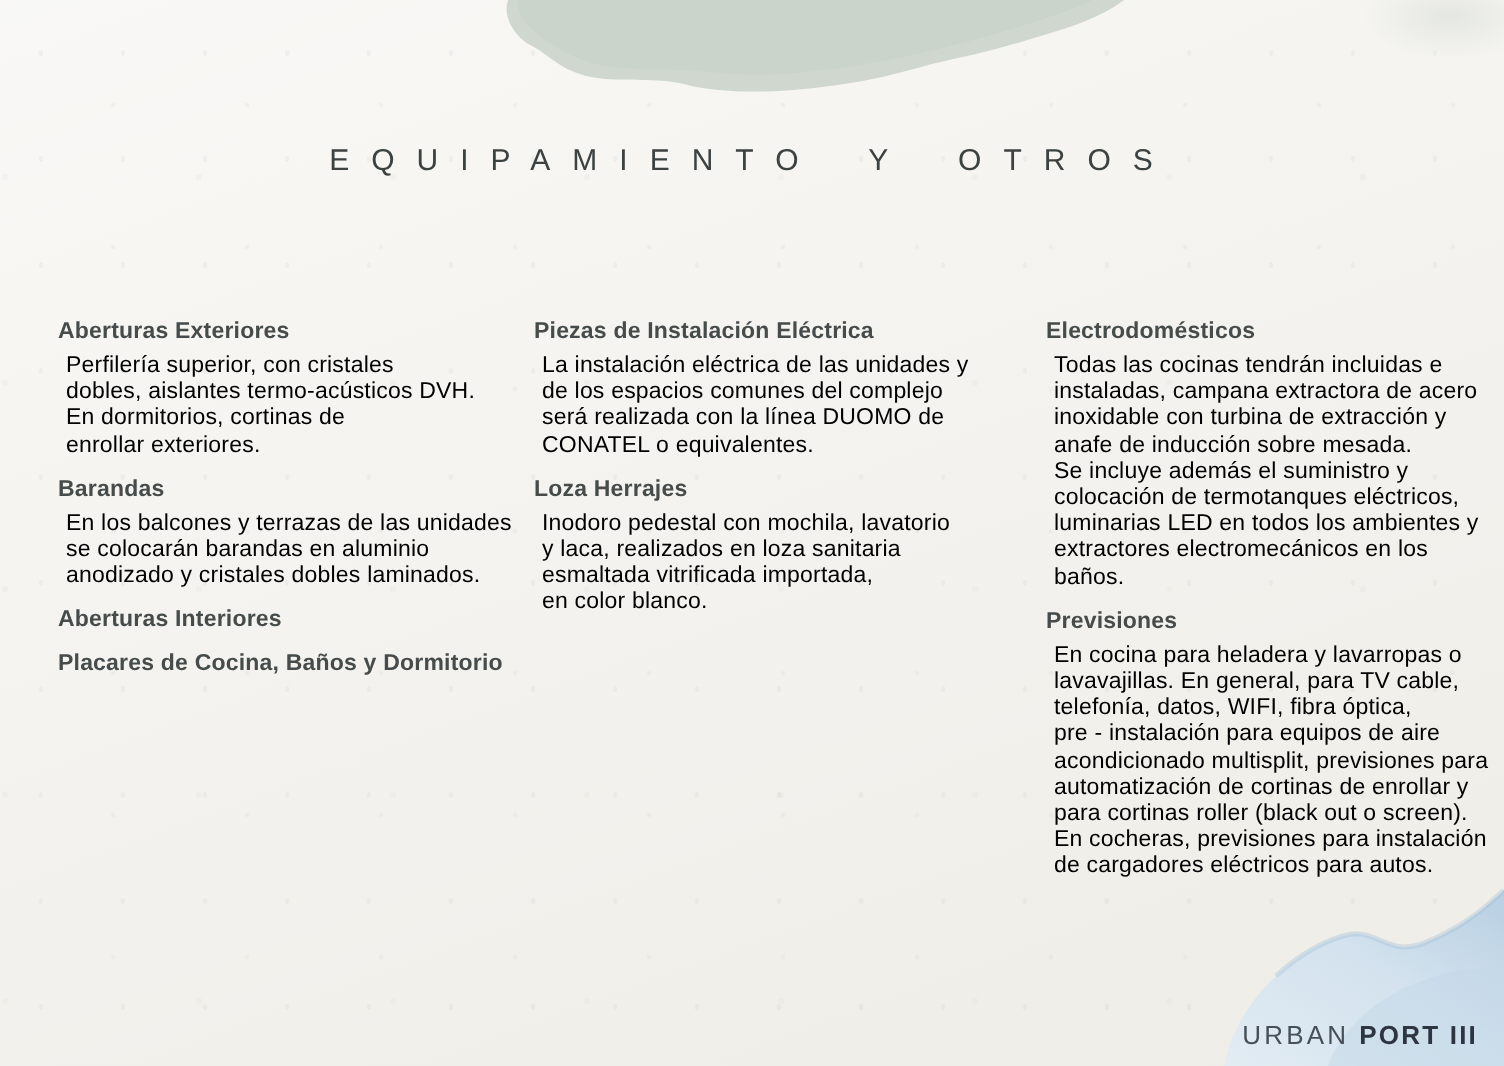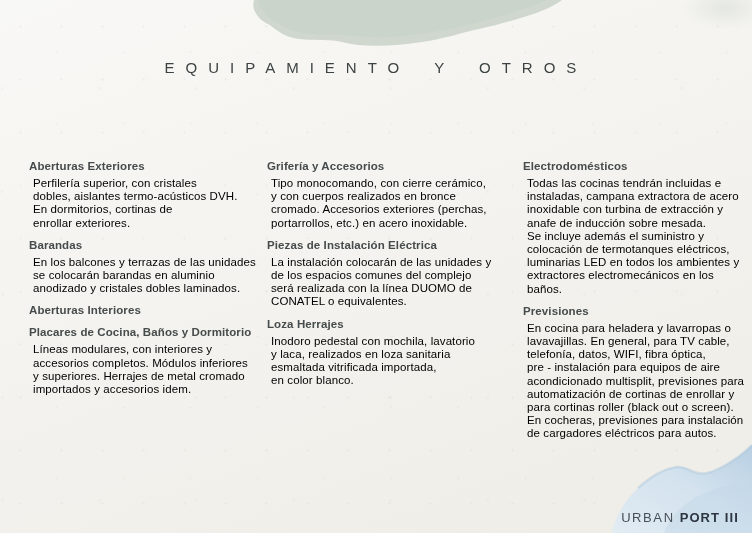--- a/index.html
+++ b/index.html
@@ -26,21 +26,21 @@
   .watercolor { position: absolute; pointer-events: none; }
   .wc-top { left: 246px; top: 0; width: 324px; height: 48px; }
   .wc-topright { right: -18px; top: -14px; width: 90px; height: 44px;
     background: radial-gradient(ellipse at center, rgba(198,206,199,0.35), transparent 70%);
     border-radius: 50%;
   }
   .wc-bottomright { right: 0; bottom: 0; width: 148px; height: 108px; }
 
   .page-title {
     position: absolute;
-    top: 49px;
+    top: 62px;
     left: 0;
     width: 100%;
     text-align: center;
     font-size: 15px;
     font-weight: 400;
     color: #3c4242;
     letter-spacing: 11px;
     word-spacing: 9px;
     white-space: nowrap;
   }
@@ -160,38 +160,27 @@
     <h3>Barandas</h3>
     <p class="body">En los balcones y terrazas de las unidades
 se colocarán barandas en aluminio
 anodizado y cristales dobles laminados.</p>
   </div>
   <div class="section">
     <h3>Aberturas Interiores</h3>
   </div>
   <div class="section">
     <h3>Placares de Cocina, Baños y Dormitorio</h3>
-    <p class="body">Líneas modulares, con interiores y
-accesorios completos. Módulos inferiores
-y superiores. Herrajes de metal cromado
-importados y accesorios idem.</p>
   </div>
 </div>
 
 <div class="col col-2">
   <div class="section">
-    <h3>Grifería y Accesorios</h3>
-    <p class="body">Tipo monocomando, con cierre cerámico,
-y con cuerpos realizados en bronce
-cromado. Accesorios exteriores (perchas,
-portarrollos, etc.) en acero inoxidable.</p>
-  </div>
-  <div class="section">
     <h3>Piezas de Instalación Eléctrica</h3>
-    <p class="body">La instalación colocarán de las unidades y
+    <p class="body">La instalación eléctrica de las unidades y
 de los espacios comunes del complejo
 será realizada con la línea DUOMO de
 CONATEL o equivalentes.</p>
   </div>
   <div class="section">
     <h3>Loza Herrajes</h3>
     <p class="body">Inodoro pedestal con mochila, lavatorio
 y laca, realizados en loza sanitaria
 esmaltada vitrificada importada,
 en color blanco.</p>

